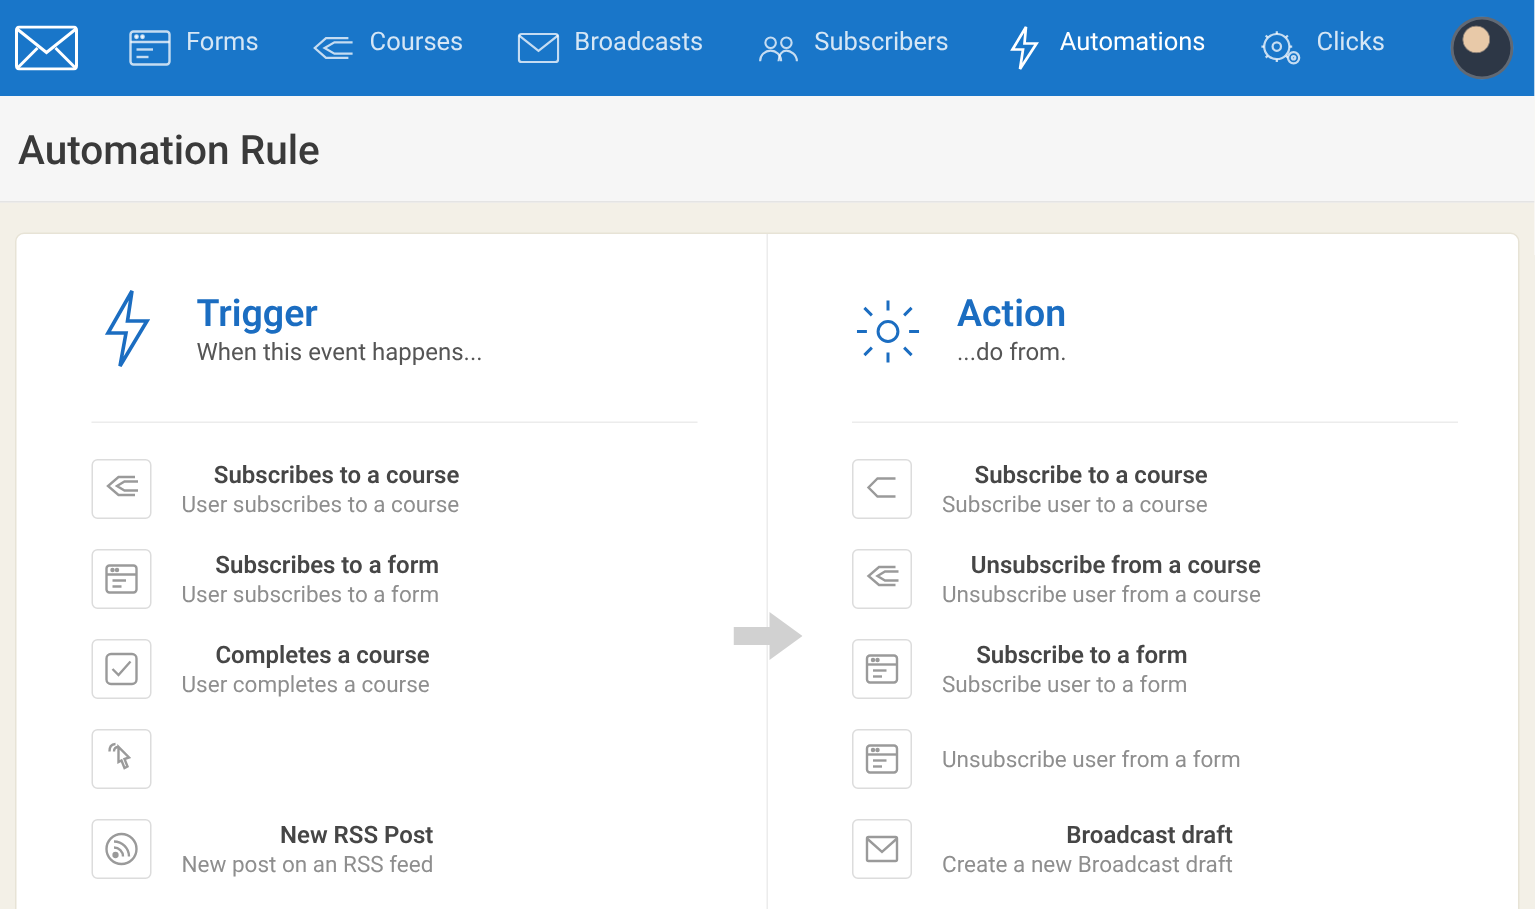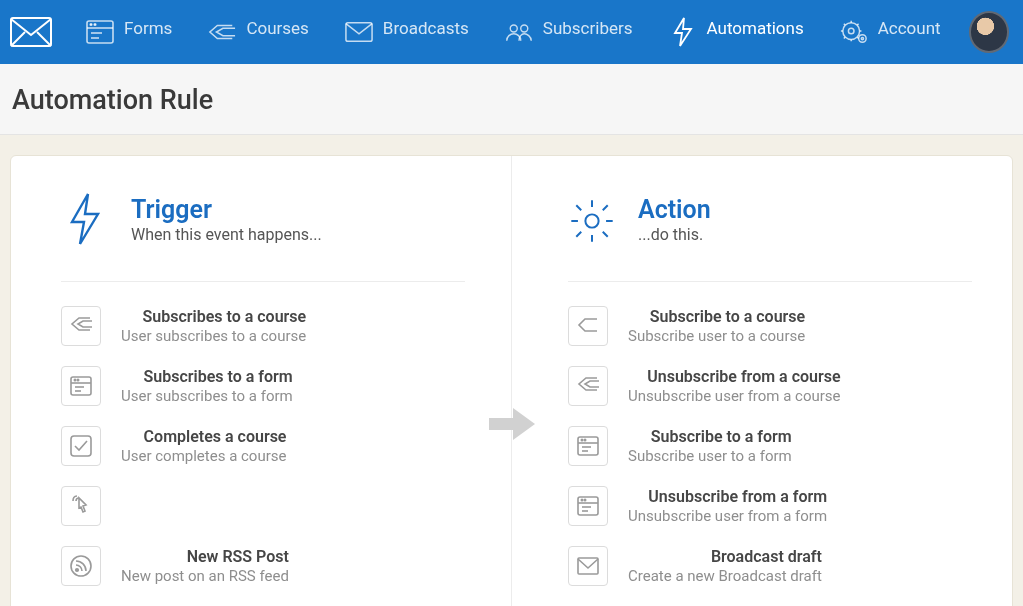--- a/index.html
+++ b/index.html
@@ -213,21 +213,21 @@
   <div class="nav-item">
     <span class="nav-icon">
       <svg width="30" height="26" viewBox="0 0 30 26" fill="none" stroke-width="1.6">
         <circle cx="12" cy="12" r="9"></circle>
           <circle cx="12" cy="12" r="3"></circle>
         <path d="M12 3v-2M12 21v2M3 12h-2M21 12h2M5.5 5.5l-1.4-1.4M18.5 18.5l1.4 1.4M5.5 18.5l-1.4 1.4M18.5 5.5l1.4-1.4"></path>
         <circle cx="24" cy="20" r="4"></circle>
           <circle cx="24" cy="20" r="1.2"></circle>
       </svg>
     </span>
-    <span>Account</span>
+    <span>Clicks</span>
   </div>
 
   <div class="nav-spacer"></div>
   <div class="avatar"></div>
 </div>
 
 <div class="page-header">
   <h1>Automation Rule</h1>
 </div>
 
@@ -333,21 +333,21 @@
     <div class="panel right">
       <div class="panel-head">
         <div class="icon-big">
           <svg width="58" height="58" viewBox="0 0 58 58" fill="none" stroke-width="2.4" stroke="#1b6dc1">
             <circle cx="29" cy="29" r="8"></circle>
             <path d="M29 4v8M29 46v8M4 29h8M46 29h8M10 10l6 6M42 42l6 6M10 48l6-6M42 16l6-6"></path>
           </svg>
         </div>
         <div>
           <h2>Action</h2>
-          <p>...do this.</p>
+          <p>...do from.</p>
         </div>
       </div>
       <div id="action-list">
           <div class="option">
             <div class="option-icon">
               <svg width="24" height="24" viewBox="0 0 24 24" fill="none" stroke-width="1.6">
                 <path d="M21 5 L9 5 L3 11 L9 17 L21 17"></path>
               </svg>
             </div>
             <div class="option-text">
@@ -388,21 +388,20 @@
               <svg width="24" height="24" viewBox="0 0 24 24" fill="none" stroke-width="1.6">
                 <rect x="2" y="3" width="20" height="18" rx="2"></rect>
                 <line x1="2" y1="9" x2="22" y2="9"></line>
                 <circle cx="6" cy="6" r="0.7" fill="#9a9a9a"></circle>
                 <circle cx="9" cy="6" r="0.7" fill="#9a9a9a"></circle>
                 <line x1="6" y1="13" x2="15" y2="13"></line>
                 <line x1="6" y1="17" x2="12" y2="17"></line>
               </svg>
             </div>
             <div class="option-text">
-              <div class="title">Unsubscribe from a form</div>
               <div class="sub">Unsubscribe user from a form</div>
             </div>
           </div>
           <div class="option">
             <div class="option-icon">
               <svg width="24" height="24" viewBox="0 0 24 24" fill="none" stroke-width="1.6">
                 <rect x="2" y="4" width="20" height="16" rx="1"></rect>
                 <path d="M2 5 L12 14 L22 5"></path>
               </svg>
             </div>

